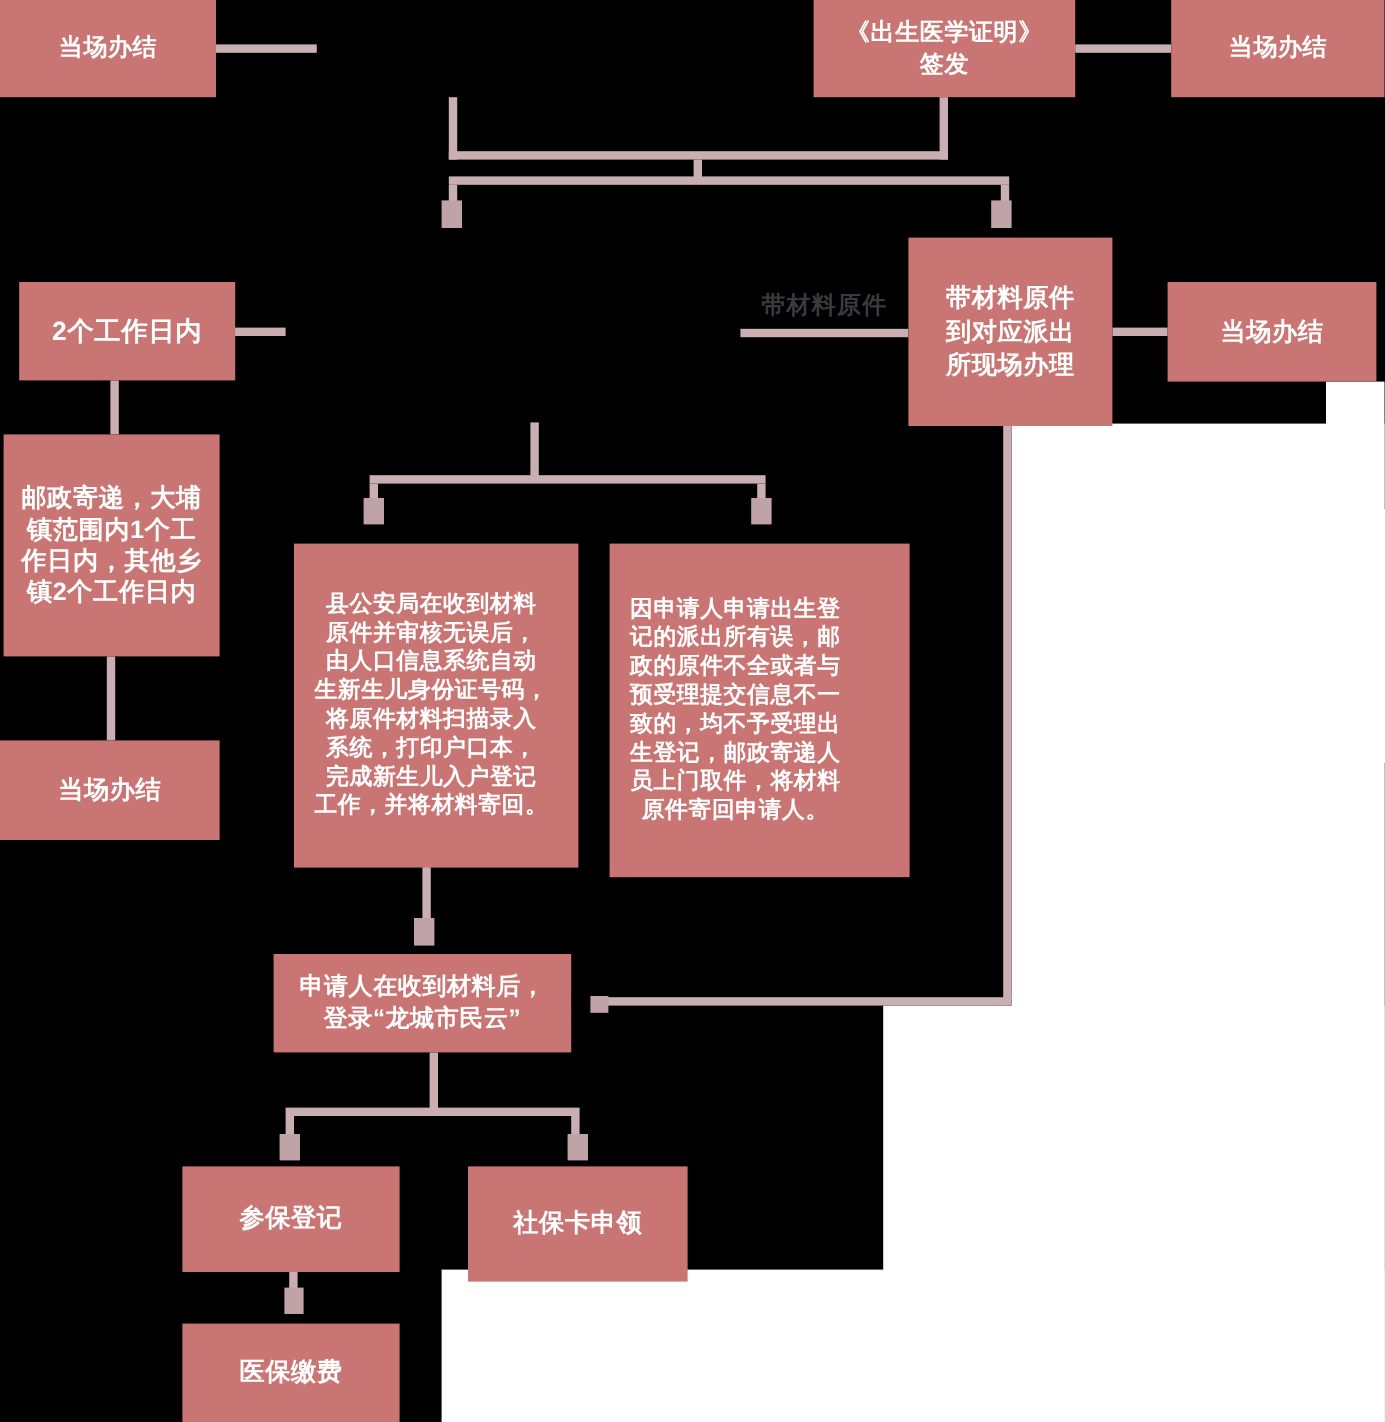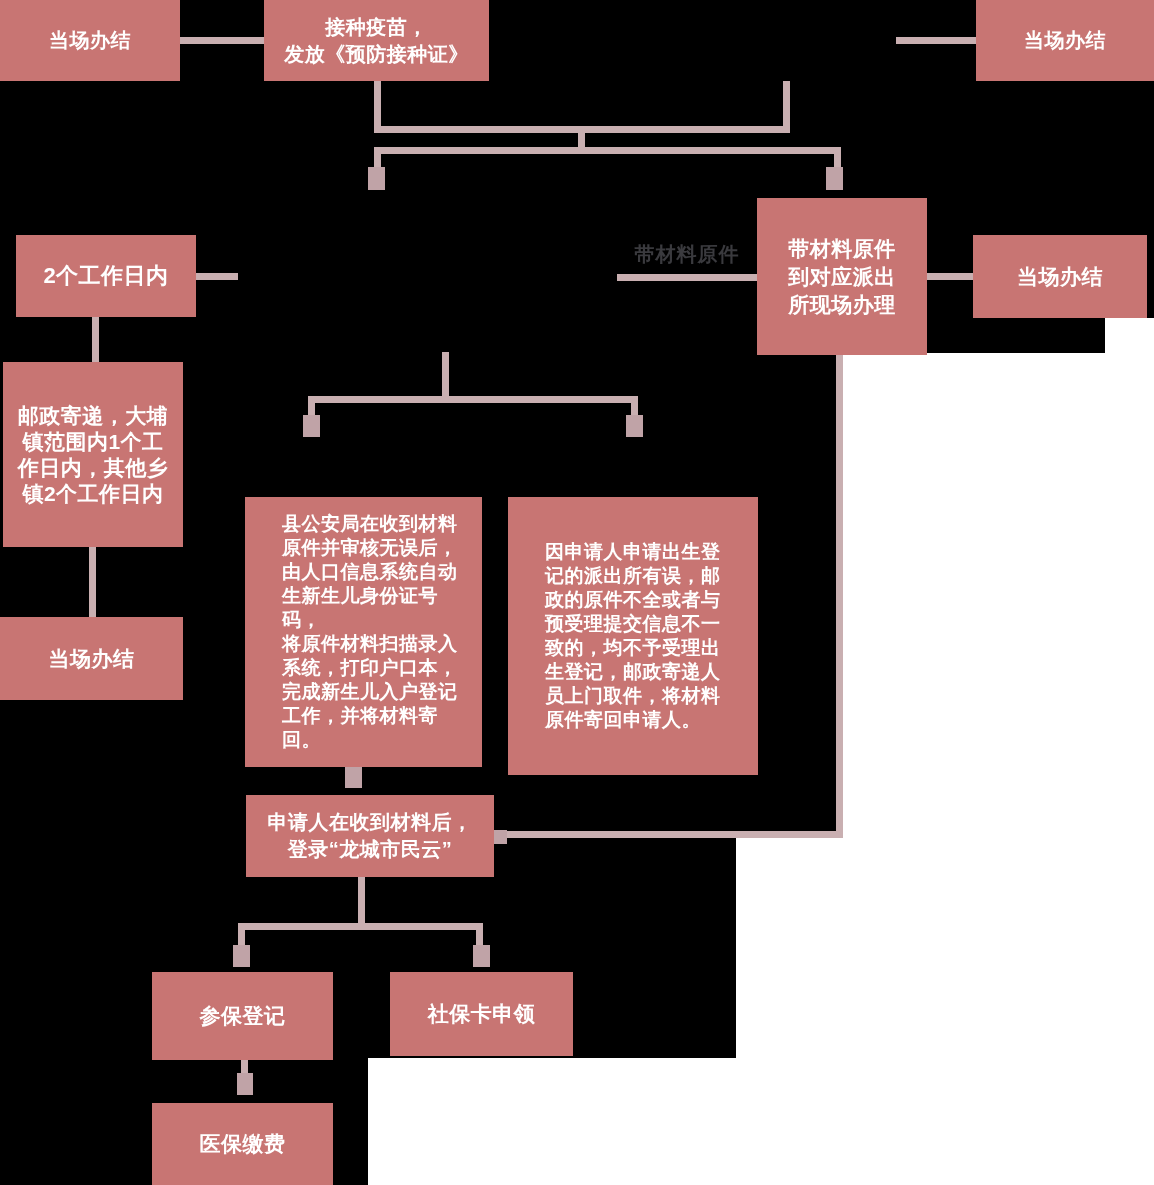--- a/index.html
+++ b/index.html
@@ -9,21 +9,21 @@
   }
   .patch{position:absolute;background:var(--white,#fff);z-index:1;}
   .cline{position:absolute;background:var(--line,#c9afb1);z-index:2;}
   .csq{position:absolute;background:var(--sq,#c0a3a7);z-index:3;}
   .node{
     position:absolute;background:var(--box,#c87573);color:#fff;z-index:4;
     display:flex;align-items:center;justify-content:center;
     font-weight:bold;text-align:center;white-space:pre-line;
     box-sizing:border-box;letter-spacing:0.5px;
   }
-  .node.left{justify-content:flex-start;text-align:left;padding-left:37px;padding-right:8px;margin-top:44px;}
+  .node.left{justify-content:flex-start;text-align:center;padding-left:17px;padding-right:8px;}
   .fs19{font-size:19px;line-height:24px;}
   .fs20{font-size:20px;line-height:27px;}
   .fs21{font-size:21px;line-height:26px;}
   .fs21b{font-size:21px;line-height:28px;}
   .fs22{font-size:22px;line-height:28px;}
   .edge-label{
     position:absolute;z-index:4;color:var(--label,#3a3a3e);font-weight:bold;
     font-size:20px;text-align:center;letter-spacing:1px;
   }
 </style>
@@ -68,22 +68,22 @@
   <div class="csq" style="left:826px;top:167px;width:17px;height:23px;"></div>
   <div class="csq" style="left:303px;top:415px;width:17px;height:22px;"></div>
   <div class="csq" style="left:626px;top:415px;width:17px;height:22px;"></div>
   <div class="csq" style="left:345px;top:765px;width:17px;height:23px;"></div>
   <div class="csq" style="left:492px;top:830px;width:15px;height:14px;"></div>
   <div class="csq" style="left:233px;top:945px;width:17px;height:22px;"></div>
   <div class="csq" style="left:473px;top:945px;width:17px;height:22px;"></div>
   <div class="csq" style="left:237px;top:1073px;width:16px;height:22px;"></div>
 
   <div class="node fs20" style="left:0;top:0;width:180px;height:81px;">当场办结</div>
-  <div class="node fs20" style="left:264px;top:0;width:225px;height:81px;">接种疫苗，
-发放《预防接种证》</div>
+  <div class="node fs20" style="left:678px;top:0;width:218px;height:81px;">《出生医学证明》
+签发</div>
   <div class="node fs20" style="left:976px;top:0;width:178px;height:81px;">当场办结</div>
   <div class="node fs22" style="left:16px;top:235px;width:180px;height:82px;">2个工作日内</div>
   <div class="node fs21b" style="left:757px;top:198px;width:170px;height:157px;">带材料原件
 到对应派出
 所现场办理</div>
   <div class="node fs21" style="left:973px;top:235px;width:174px;height:83px;">当场办结</div>
   <div class="node fs21" style="left:3px;top:362px;width:180px;height:185px;">邮政寄递，大埔
 镇范围内1个工
 作日内，其他乡
 镇2个工作日内</div>
@@ -97,21 +97,21 @@
 完成新生儿入户登记
 工作，并将材料寄回。</div>
   <div class="node left fs19" style="left:508px;top:453px;width:250px;height:278px;">因申请人申请出生登
 记的派出所有误，邮
 政的原件不全或者与
 预受理提交信息不一
 致的，均不予受理出
 生登记，邮政寄递人
 员上门取件，将材料
 原件寄回申请人。</div>
-  <div class="node fs20" style="left:246px;top:795px;width:248px;height:82px;">申请人在收到材料后，
+  <div class="node fs20" style="left:228px;top:795px;width:248px;height:82px;">申请人在收到材料后，
 登录“龙城市民云”</div>
   <div class="node fs21" style="left:152px;top:972px;width:181px;height:88px;">参保登记</div>
-  <div class="node fs21" style="left:390px;top:972px;width:183px;height:84px;">社保卡申领</div>
+  <div class="node fs21" style="left:390px;top:972px;width:183px;height:96px;">社保卡申领</div>
   <div class="node fs21" style="left:152px;top:1103px;width:181px;height:82px;">医保缴费</div>
 
   <div class="edge-label" style="left:612px;top:241px;width:150px;">带材料原件</div>
 
 </div>
 
 </body></html>

